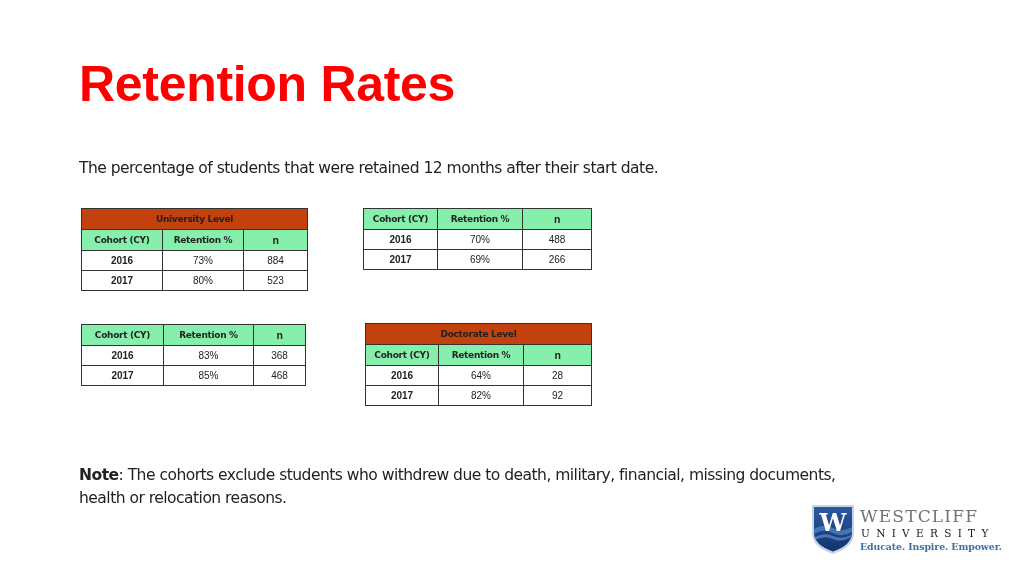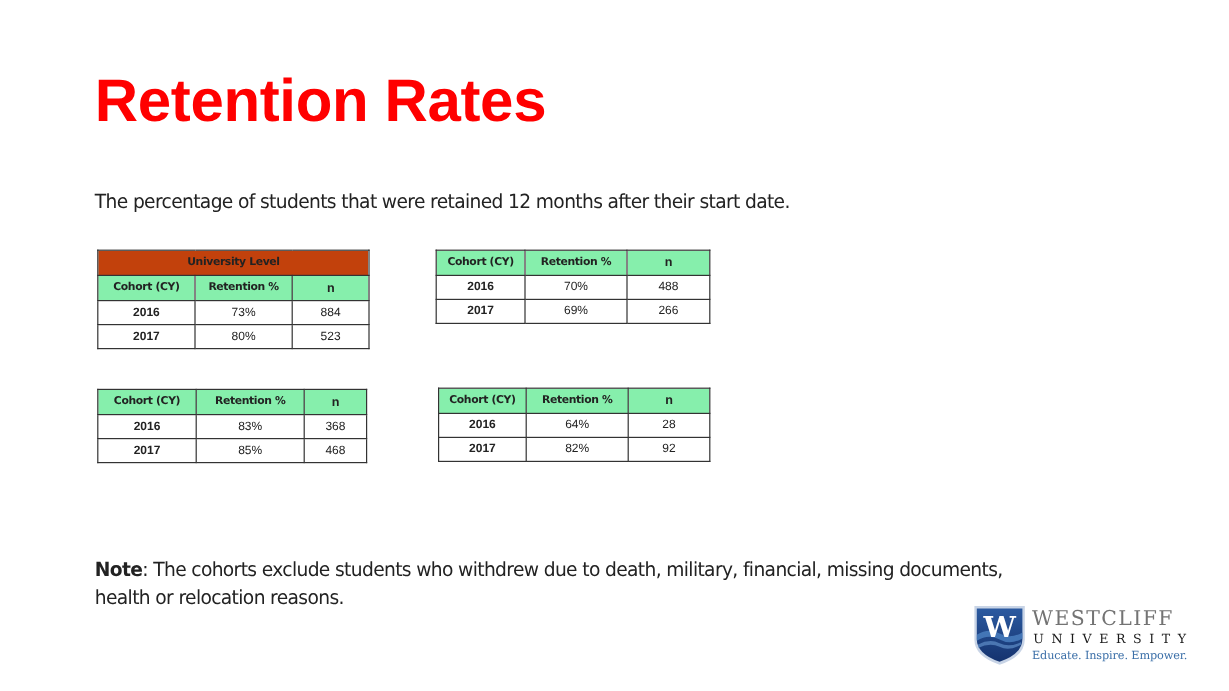--- a/index.html
+++ b/index.html
@@ -60,21 +60,21 @@
     font-family: "DejaVu Serif", serif; font-weight: normal;
     font-size: 17px; color: #737373; letter-spacing: 1.2px; line-height: 18px;
   }
   .logo .univ {
     position: absolute; left: 51px; top: 24px;
     font-family: "DejaVu Serif", serif;
     font-size: 10.5px; color: #1a1a1a; letter-spacing: 6.3px; line-height: 12px; text-align: right;
   }
   .logo .tag {
     position: absolute; left: 50px; top: 38px;
-    font-family: "DejaVu Serif", serif; font-weight: normal;
+    font-family: "DejaVu Serif", serif; font-weight: bold;
     font-size: 9.4px; color: #3b6fa8; letter-spacing: -0.1px; line-height: 12px;
     white-space: nowrap;
   }
 </style>
 </head>
 <body>
 
 <h1 class="title">Retention Rates</h1>
 
 <div class="subtitle">The percentage of students that were retained 12 months after their start date.</div>
@@ -157,20 +157,23 @@
 </tbody>
   </table>
 
 <table class="ret" style="left:365px; top:323px; width:226px;">
   <colgroup>
       <col style="width:73px">
       <col style="width:85px">
       <col style="width:68px">
     </colgroup>
   <tbody>
+      <tr class="lvl">
+    <td colspan="3">Doctorate Level</td>
+  </tr>
   <tr class="hdr">
     <td>Cohort (CY)</td>
     <td>Retention %</td>
     <td class="n">n</td>
   </tr>
   <tr class="row">
     <td class="cohort">2016</td>
     <td>64%</td>
     <td>28</td>
   </tr>

